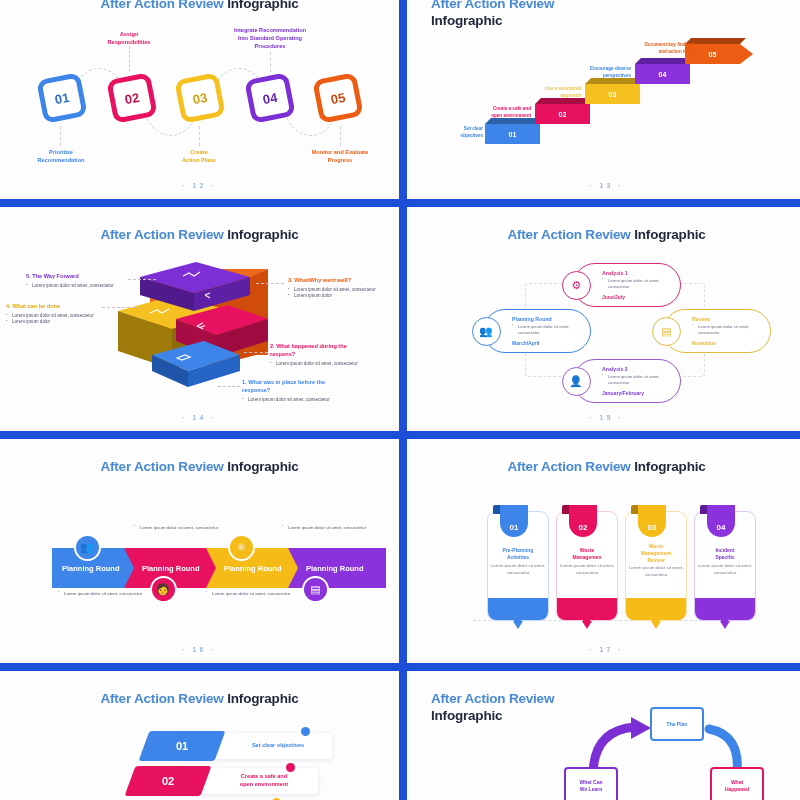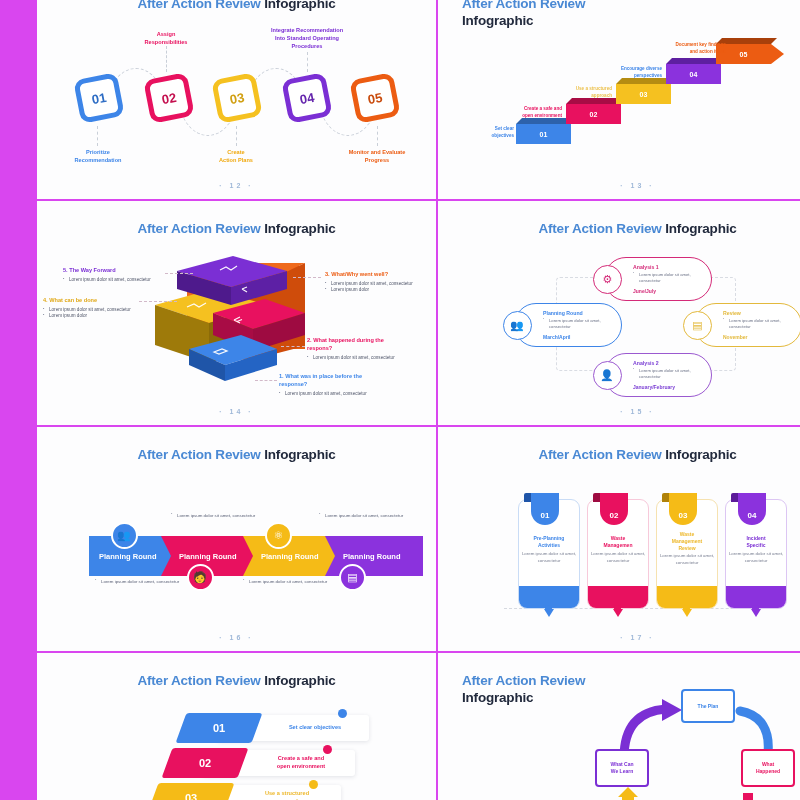--- a/index.html
+++ b/index.html
@@ -1,21 +1,21 @@
 <!DOCTYPE html>
 <html><head>
 <meta charset="utf-8">
 <style>
   * { margin:0; padding:0; box-sizing:border-box; }
   html,body { width:800px; height:800px; overflow:hidden; background:#e8e9ec; }
   body { font-family:"Liberation Sans", sans-serif; }
 
   .grid { width:800px; height:800px; display:grid;
           grid-template-columns:399px 399px; grid-template-rows:199px 224px 224px 150px;
-          gap:2px; background:#d946ef;padding-left:37px; }
+          gap:8px; background:#1d4ed8; }
   .slide { background:#fdfdfe; position:relative; overflow:hidden; }
 
   .title { position:absolute; left:0; right:0; text-align:center;
            font-size:13.5px; font-weight:700; letter-spacing:-.2px; white-space:nowrap; }
   .title .b { color:#4a89d4; }
   .title .d { color:#222a3d; }
   .title.left { text-align:left; left:24px; right:auto; line-height:1.25; }
 
   .pagenum { position:absolute; left:0; right:0; text-align:center;
              font-size:7px; color:#9fb8d8; letter-spacing:3px; font-weight:600; }

